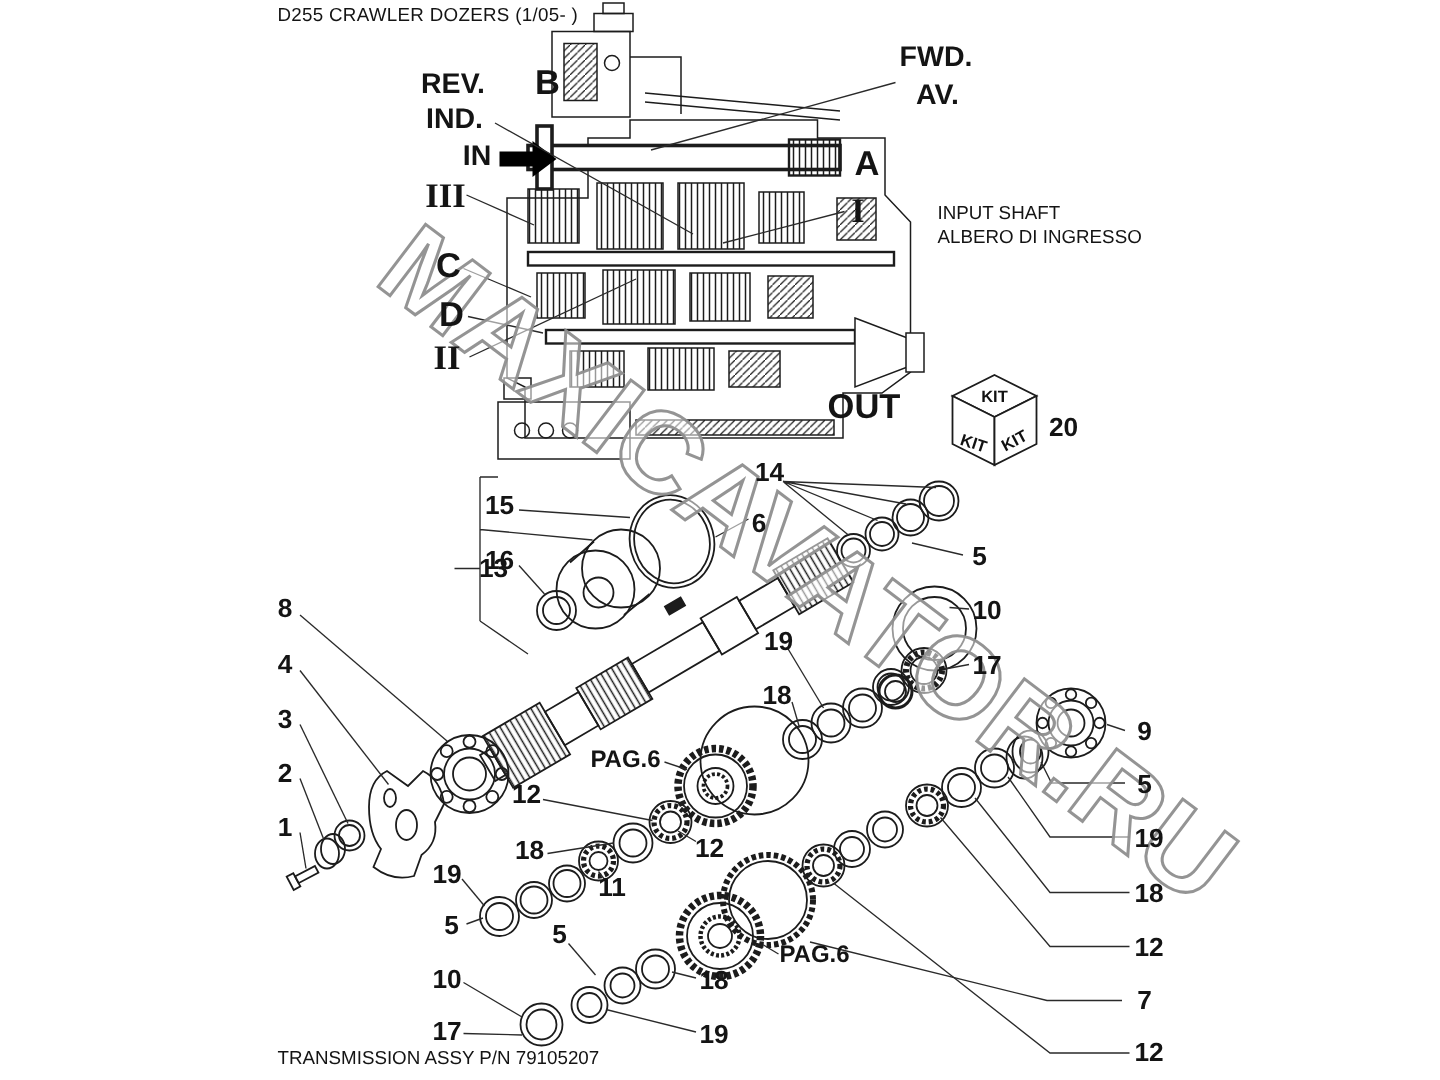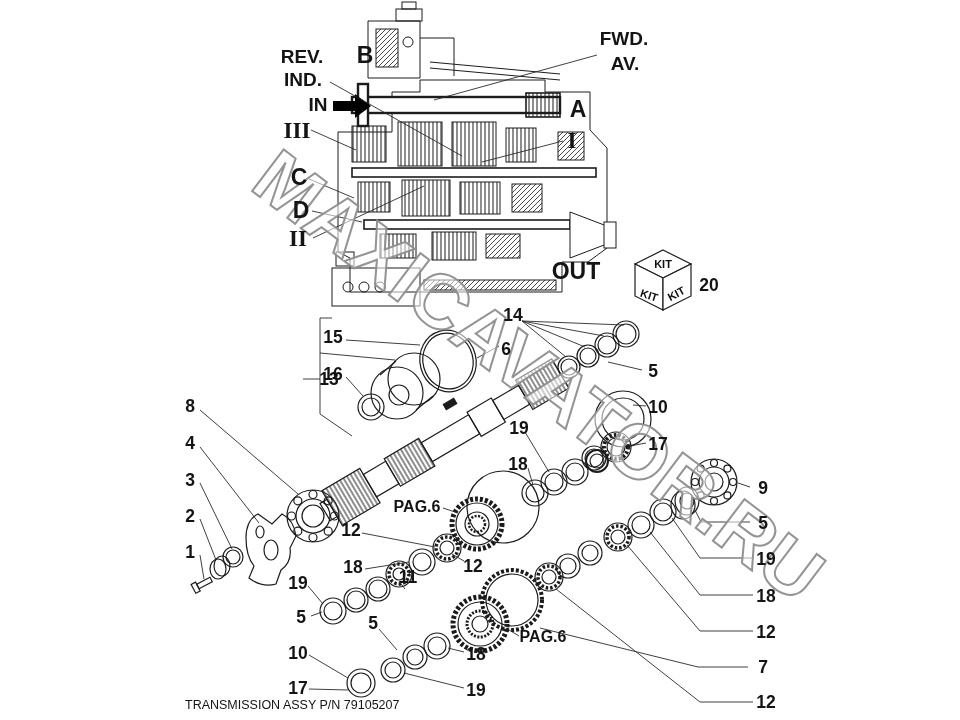--- a/index.html
+++ b/index.html
@@ -340,21 +340,26 @@
       <polyline points="753,558 700,558 672,518"></polyline>
       <polyline points="753,595 700,595 650,532"></polyline>
       <polyline points="753,631 700,631 627,545"></polyline>
       <polyline points="748,667 698,667 540,628"></polyline>
       <polyline points="753,702 700,702 556,589"></polyline>
     </g>
 
     <text transform="translate(248,188) rotate(37.2)" textLength="690" lengthAdjust="spacingAndGlyphs" font-family="Liberation Sans, sans-serif" font-weight="bold" font-size="76" fill="#ffffff" fill-opacity="0.55" stroke="#8e8e8e" stroke-width="2" stroke-opacity="0.95">MAXICAVATOR.RU</text>
   </svg>
 
-
+  <div class="hdr" style="left:185px;top:3px">D255 CRAWLER DOZERS (1/05- )</div>
+
+  <div class="note" style="left:625px;top:134px">
+    <div>INPUT SHAFT</div>
+    <div>ALBERO DI INGRESSO</div>
+  </div>
 
   <div class="ftr" style="left:185px;top:698px">TRANSMISSION ASSY P/N 79105207</div>
 
   <div>
       <span class="dlabel sans" style="left: 302px; top: 57px;">REV.</span>
       <span class="dlabel sans" style="left: 303px; top: 80px;">IND.</span>
       <span class="dlabel sans-lg" style="left: 365px; top: 55px;">B</span>
       <span class="dlabel sans" style="left: 624px; top: 39px;">FWD.</span>
       <span class="dlabel sans" style="left: 625px; top: 64px;">AV.</span>
       <span class="dlabel sans" style="left: 318px; top: 105px;">IN</span>
@@ -378,21 +383,21 @@
       <span class="callout" style="left: 513px; top: 315px;">14</span>
       <span class="callout" style="left: 506px; top: 349px;">6</span>
       <span class="callout" style="left: 653px; top: 371px;">5</span>
       <span class="callout" style="left: 658px; top: 407px;">10</span>
       <span class="callout" style="left: 658px; top: 444px;">17</span>
       <span class="callout" style="left: 519px; top: 428px;">19</span>
       <span class="callout" style="left: 518px; top: 464px;">18</span>
       <span class="callout" style="left: 351px; top: 530px;">12</span>
       <span class="callout" style="left: 353px; top: 567px;">18</span>
       <span class="callout" style="left: 298px; top: 583px;">19</span>
-      <span class="callout" style="left: 408px; top: 577px;">11</span>
+      <span class="callout" style="left: 408px; top: 592px;">11</span>
       <span class="callout" style="left: 473px; top: 566px;">12</span>
       <span class="callout" style="left: 301px; top: 617px;">5</span>
       <span class="callout" style="left: 298px; top: 653px;">10</span>
       <span class="callout" style="left: 298px; top: 688px;">17</span>
       <span class="callout" style="left: 373px; top: 623px;">5</span>
       <span class="callout" style="left: 476px; top: 654px;">18</span>
       <span class="callout" style="left: 476px; top: 690px;">19</span>
       <span class="callout" style="left: 763px; top: 488px;">9</span>
       <span class="callout" style="left: 763px; top: 523px;">5</span>
       <span class="callout" style="left: 766px; top: 559px;">19</span>

